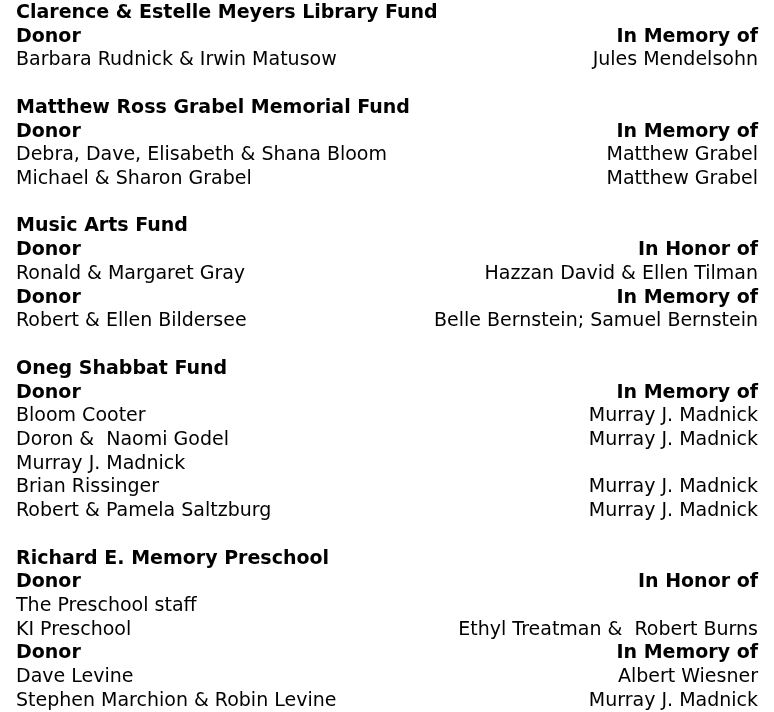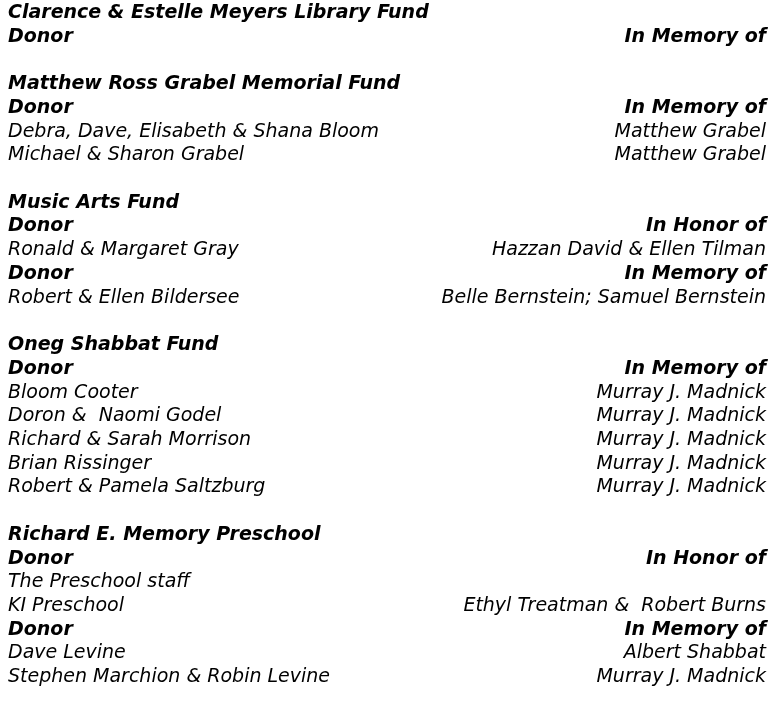--- a/index.html
+++ b/index.html
@@ -9,22 +9,21 @@
   }
   body {
     width: 774px;
     height: 712px;
     overflow: hidden;
     font-family: "DejaVu Sans", "Liberation Sans", sans-serif;
     font-size: 19px;
     color: #000000;
   }
   main {
-    padding: 0 8px;
-    font-style: italic;
+    padding: 0 16px;
   }
   .fund + .fund {
     margin-top: 23.73px;
   }
   .fund-title {
     margin: 0;
     font-size: 19px;
     font-weight: bold;
     height: 23.73px;
     line-height: 23.73px;
@@ -46,20 +45,24 @@
 </style>
 </head>
 <body>
 
 <main>
     <section class="fund">
     <h2 class="fund-title">Clarence &amp; Estelle Meyers Library Fund</h2>
   <div class="row header-row">
     <span class="cell left bold">Donor</span>
     <span class="cell right bold">In Memory of</span>
+  </div>
+      <div class="row">
+    <span class="cell left">Barbara Rudnick &amp; Irwin Matusow</span>
+    <span class="cell right">Jules Mendelsohn</span>
   </div>
     </section>
     <section class="fund">
     <h2 class="fund-title">Matthew Ross Grabel Memorial Fund</h2>
   <div class="row header-row">
     <span class="cell left bold">Donor</span>
     <span class="cell right bold">In Memory of</span>
   </div>
       <div class="row">
     <span class="cell left">Debra, Dave, Elisabeth &amp; Shana Bloom</span>
@@ -97,21 +100,20 @@
   </div>
       <div class="row">
     <span class="cell left">Bloom Cooter</span>
     <span class="cell right">Murray J. Madnick</span>
   </div>
       <div class="row">
     <span class="cell left">Doron &amp;  Naomi Godel</span>
     <span class="cell right">Murray J. Madnick</span>
   </div>
       <div class="row">
-    <span class="cell left">Richard &amp; Sarah Morrison</span>
     <span class="cell right">Murray J. Madnick</span>
   </div>
       <div class="row">
     <span class="cell left">Brian Rissinger</span>
     <span class="cell right">Murray J. Madnick</span>
   </div>
       <div class="row">
     <span class="cell left">Robert &amp; Pamela Saltzburg</span>
     <span class="cell right">Murray J. Madnick</span>
   </div>
@@ -128,20 +130,20 @@
       <div class="row">
     <span class="cell right">KI Preschool</span>
     <span class="cell left">Ethyl Treatman &amp;  Robert Burns</span>
   </div>
       <div class="row header-row">
     <span class="cell left bold">Donor</span>
     <span class="cell right bold">In Memory of</span>
   </div>
       <div class="row">
     <span class="cell left">Dave Levine</span>
-    <span class="cell right">Albert Shabbat</span>
+    <span class="cell right">Albert Wiesner</span>
   </div>
       <div class="row">
     <span class="cell left">Stephen Marchion &amp; Robin Levine</span>
     <span class="cell right">Murray J. Madnick</span>
   </div>
     </section>
   </main>
 
 </body></html>

